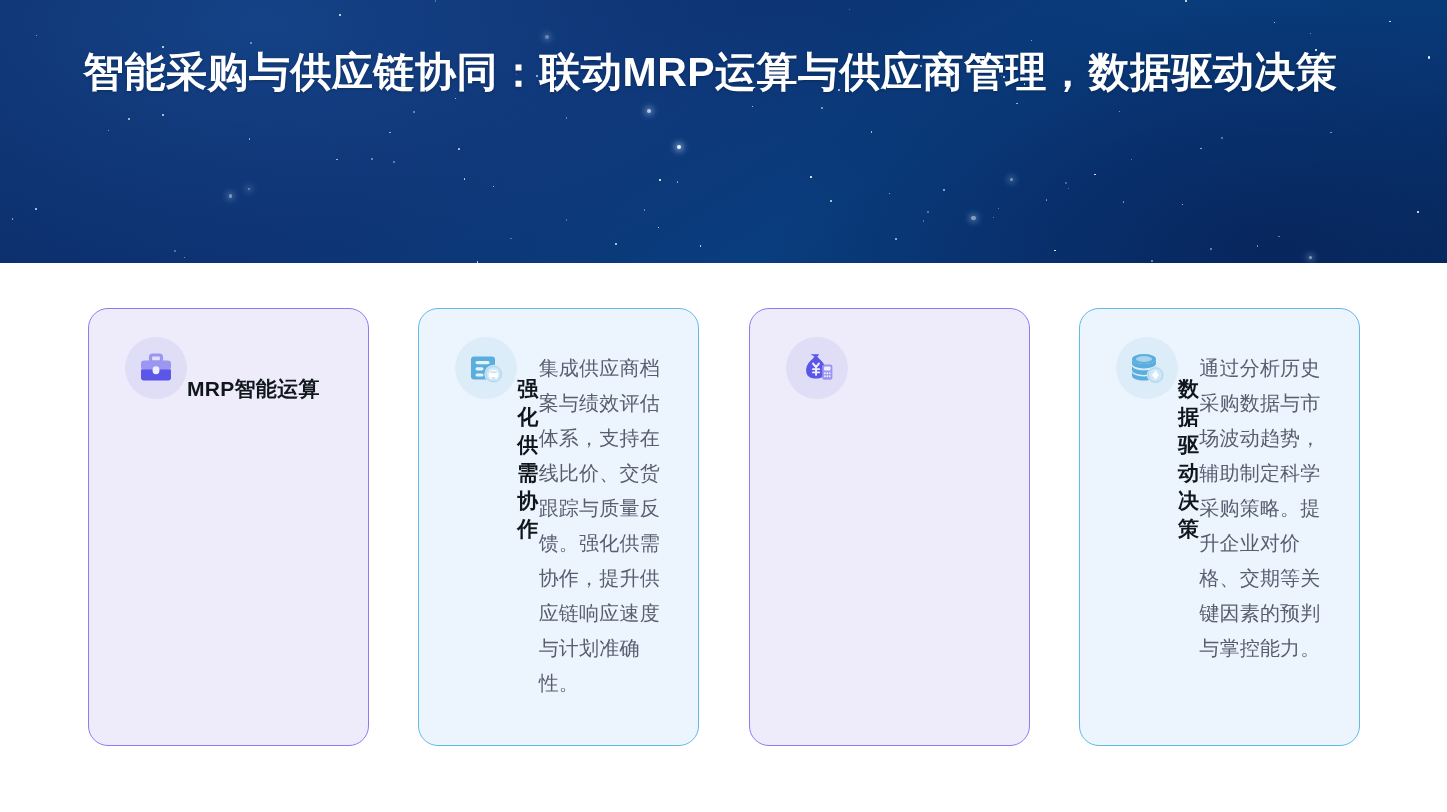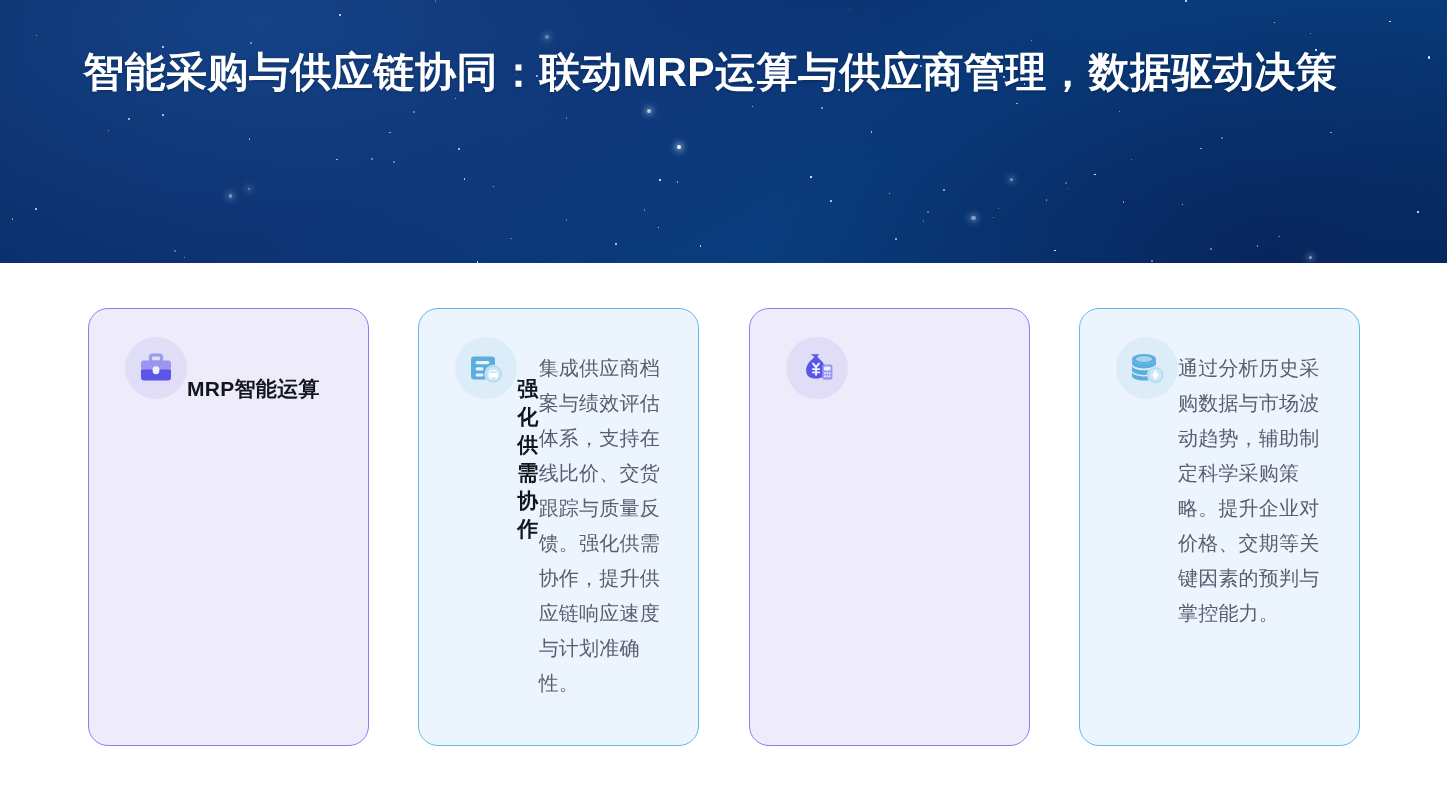--- a/index.html
+++ b/index.html
@@ -244,17 +244,18 @@
           <ellipse cx="17" cy="11" rx="12" ry="5" fill="#5aaede"></ellipse>
           <path d="M5 11 v4.6 c0 2.7 5.4 4.9 12 4.9 s12 -2.2 12 -4.9 V11 c0 2.7 -5.4 4.9 -12 4.9 S5 13.7 5 11 Z" fill="#5aaede"></path>
           <path d="M5 17.4 v4.6 c0 2.7 5.4 4.9 12 4.9 s12 -2.2 12 -4.9 v-4.6 c0 2.7 -5.4 4.9 -12 4.9 s-12 -2.2 -12 -4.9 Z" fill="#5aaede"></path>
           <path d="M5 23.6 v4.1 c0 2.7 5.4 4.9 12 4.9 s12 -2.2 12 -4.9 v-4.1 c0 2.7 -5.4 4.9 -12 4.9 s-12 -2.2 -12 -4.9 Z" fill="#5aaede"></path>
           <ellipse cx="17" cy="11" rx="8.1" ry="3" fill="#e6f3fb" opacity="0.55"></ellipse>
           <circle cx="28.5" cy="27" r="8.6" fill="#cfe7f6"></circle>
           <circle cx="28.5" cy="27" r="7.1" fill="none" stroke="#a7d4ef" stroke-width="1"></circle>
           <path d="M28.5 22.3 l3.3 4.7 l-3.3 4.7 l-3.3 -4.7 Z" fill="#ffffff"></path>
         </svg>
       </div>
+      <div class="card-title">数据驱动决策</div>
       <div class="card-desc">通过分析历史采购数据与市场波动趋势，辅助制定科学采购策略。提升企业对价格、交期等关键因素的预判与掌控能力。</div>
     </div>
 
   </div>
 </div>
 
 </body></html>

